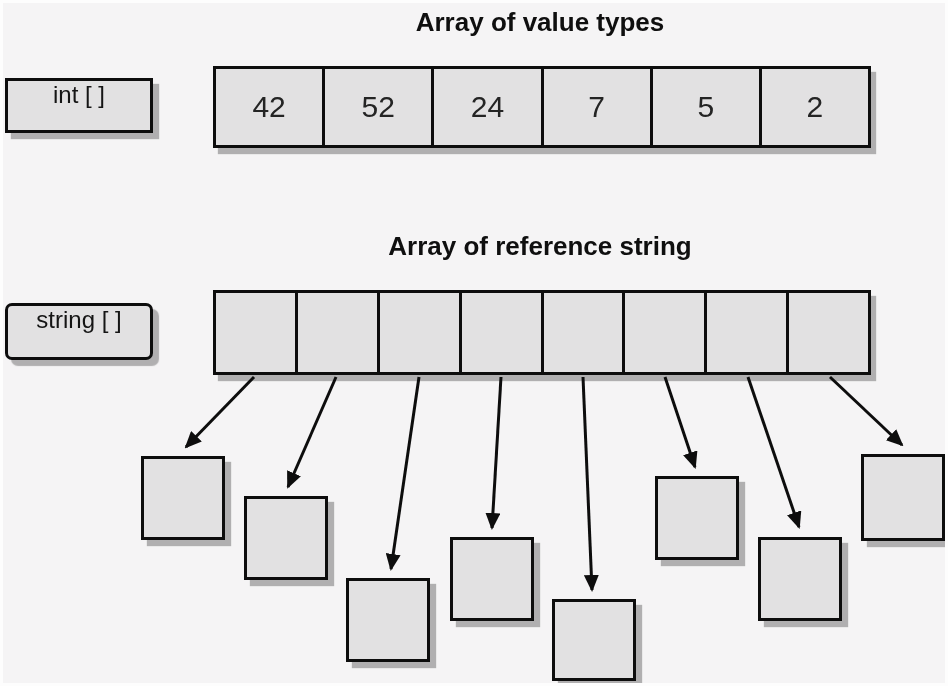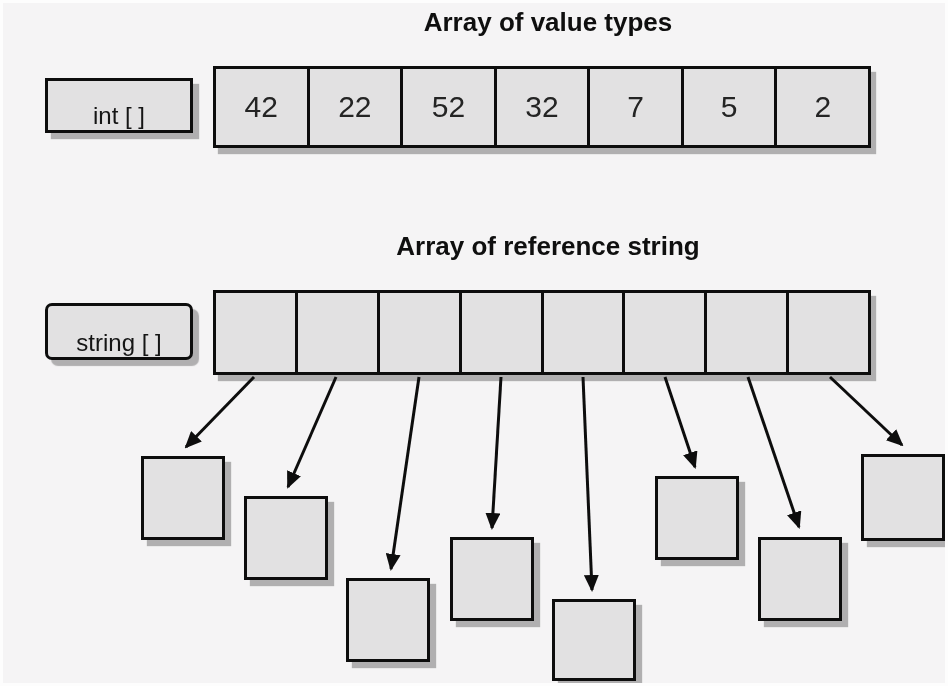--- a/index.html
+++ b/index.html
@@ -14,44 +14,43 @@
   body{
     position:relative;
     background:var(--bg);
     font-family:"Liberation Sans", sans-serif;
     color:var(--text);
     overflow:hidden;
     border:3px solid #fdfdfd;
   }
   .section-title{
     position:absolute;
-    left:216px;
+    left:208px;
     width:658px;
     text-align:center;
     font-size:26px;
     font-weight:bold;
     letter-spacing:0px;
     color:#0f0f0f;
   }
   #title-value{top:4px;}
   #title-reference{top:228px;}
 
   .label-box{
     position:absolute;
     left:2px;
     width:148px;
     border:3px solid var(--line);
     background:var(--fill);
     box-shadow:6px 6px 1px var(--shadow);
     display:flex;
-    align-items:flex-end;
+    align-items:flex-start;
     justify-content:center;
     font-size:24px;
     color:#151515;
-    margin-left:40px;
   }
   #label-int{top:75px;height:55px;}
   #label-string{top:300px;height:57px;border-radius:7px;}
 
   .array{
     position:absolute;
     left:210px;
     width:658px;
     border:3px solid var(--line);
     background:var(--fill);
@@ -105,23 +104,22 @@
 <body>
 
 <div class="section-title" id="title-value">Array of value types</div>
 
 <div class="label-box" id="label-int">
   <span>int [ ]</span>
 </div>
 
 <div class="array" id="array-values">
   <div class="cell">42</div>
-  <div class="cell">22</div>
   <div class="cell">52</div>
-  <div class="cell">32</div>
+  <div class="cell">24</div>
   <div class="cell">7</div>
   <div class="cell">5</div>
   <div class="cell">2</div>
 </div>
 
 <div class="section-title" id="title-reference">Array of reference string</div>
 
 <div class="label-box" id="label-string">
   <span>string [ ]</span>
 </div>

